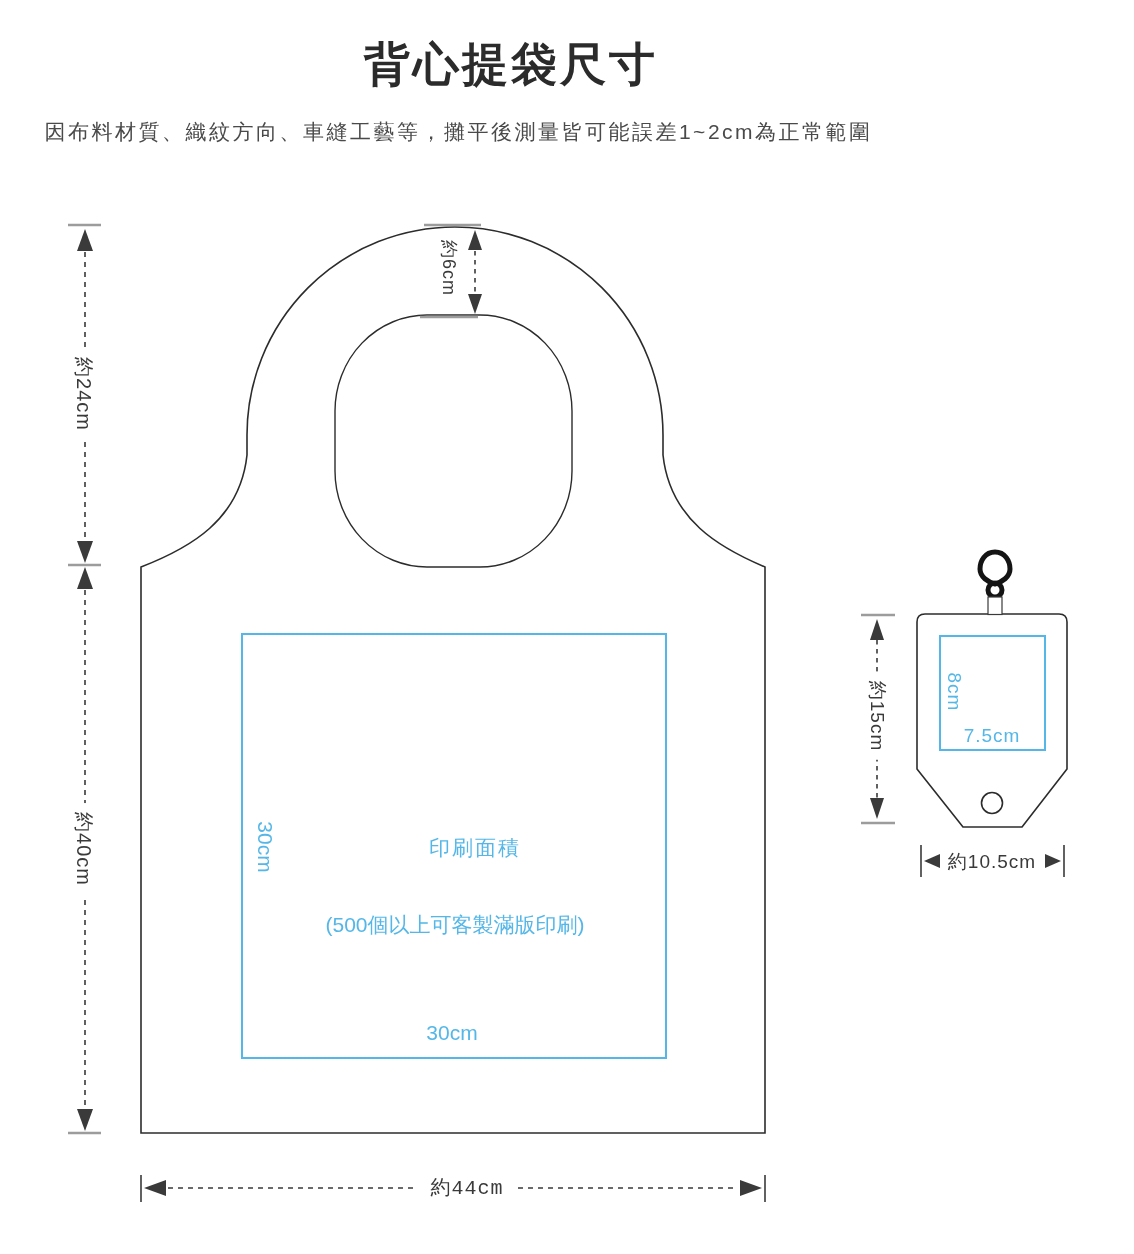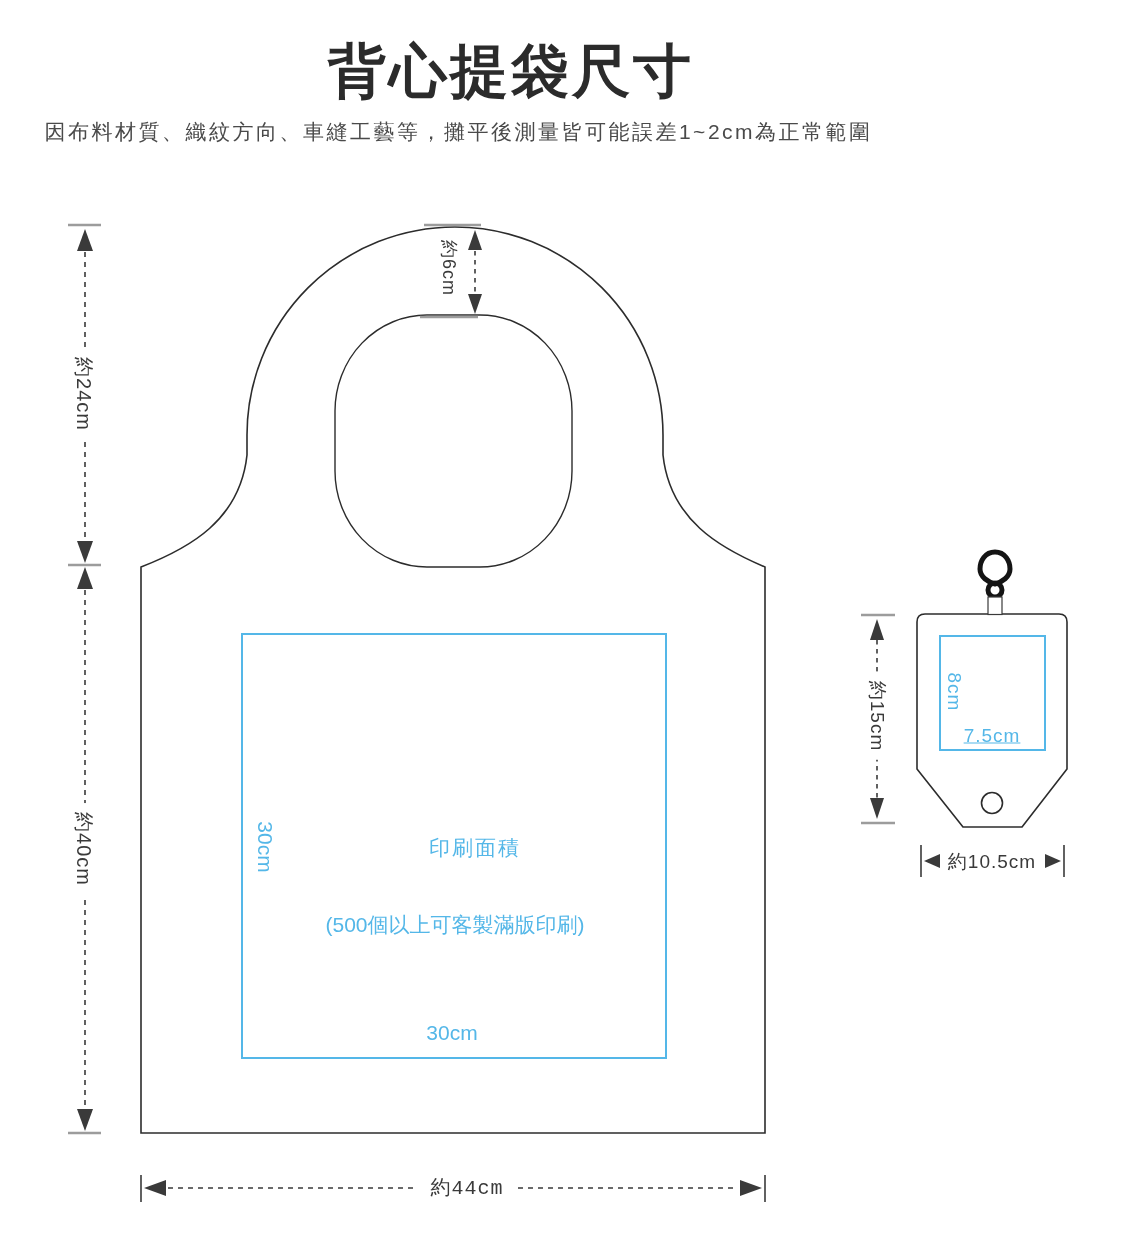--- a/index.html
+++ b/index.html
@@ -1,20 +1,20 @@
 <!DOCTYPE html>
 <html><head>
 <meta charset="utf-8">
 <style>
   html,body{margin:0;padding:0;background:#fff;}
   #page{position:relative;width:1134px;height:1254px;background:#fff;overflow:hidden;
         font-family:"Liberation Sans","DejaVu Sans",sans-serif;}
   .title{position:absolute;left:0;top:40px;width:1022px;text-align:center;
          font-family:"Liberation Serif","DejaVu Serif",serif;font-weight:bold;
-         font-size:58px;letter-spacing:3px;color:#2b2b2b;line-height:1.1;}
+         font-size:46px;letter-spacing:3px;color:#2b2b2b;line-height:1.1;}
   .subtitle{position:absolute;left:0;top:118px;width:917px;text-align:center;
             font-size:21px;letter-spacing:2.5px;color:#4a4a4a;}
   svg{position:absolute;left:0;top:0;}
   .lbl{position:absolute;white-space:nowrap;color:#3a3a3a;line-height:1;}
   .hor{transform:translate(-50%,-50%);}
   .rot{transform:translate(-50%,-50%) rotate(90deg);}
   .wbg{background:#fff;padding:0 9px;}
   .blue{color:#54b7e8;}
   .f18{font-size:18px;letter-spacing:1px;}
   .f19{font-size:19px;letter-spacing:1px;}
@@ -97,15 +97,15 @@
   <div class="lbl hor wbg f20" style="left:467px;top:1189px;padding:0 14px;font-family:Liberation Mono, monospace;">約44cm</div>
 
   <div class="lbl hor blue f21 ls2" style="left:455px;top:847px;margin-left:20px;">印刷面積</div>
   <div class="lbl hor blue f21" style="left:455px;top:884px;margin-top:40px;">(500個以上可客製滿版印刷)</div>
   <div class="lbl rot blue f21" style="left:265px;top:847px;">30cm</div>
   <div class="lbl hor blue f21" style="left:452px;top:1032px;">30cm</div>
 
   <div class="lbl rot wbg f19" style="left:877px;top:716px;">約15cm</div>
   <div class="lbl hor f19" style="left:992px;top:861px;">約10.5cm</div>
   <div class="lbl rot blue f19" style="left:954px;top:692px;">8cm</div>
-  <div class="lbl hor blue f19" style="left:992px;top:735px;text-decoration:underline;">7.5cm</div>
+  <div class="lbl hor blue f19" style="left:992px;top:735px;">7.5cm</div>
 
 </div>
 
 </body></html>

